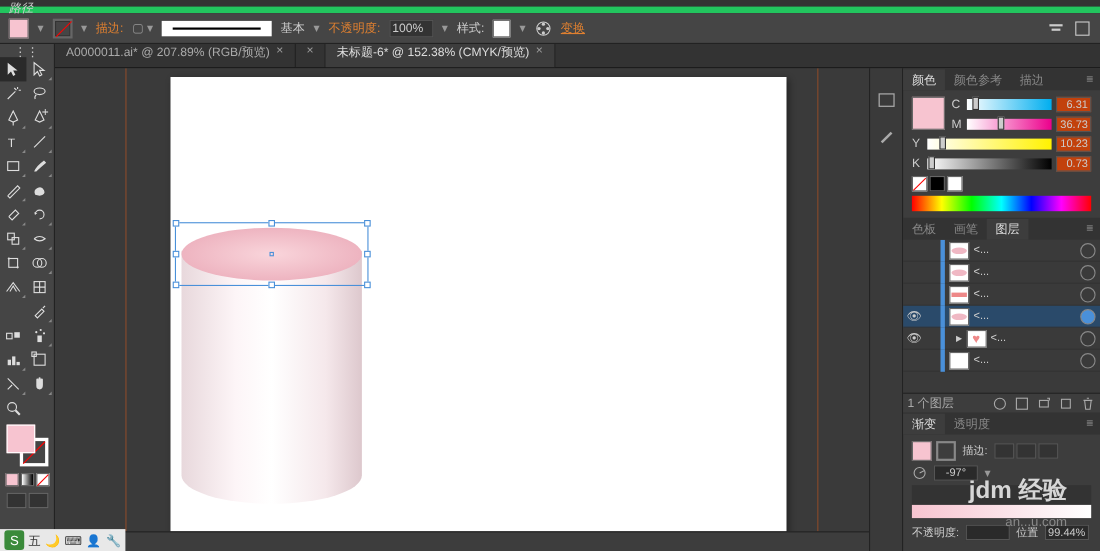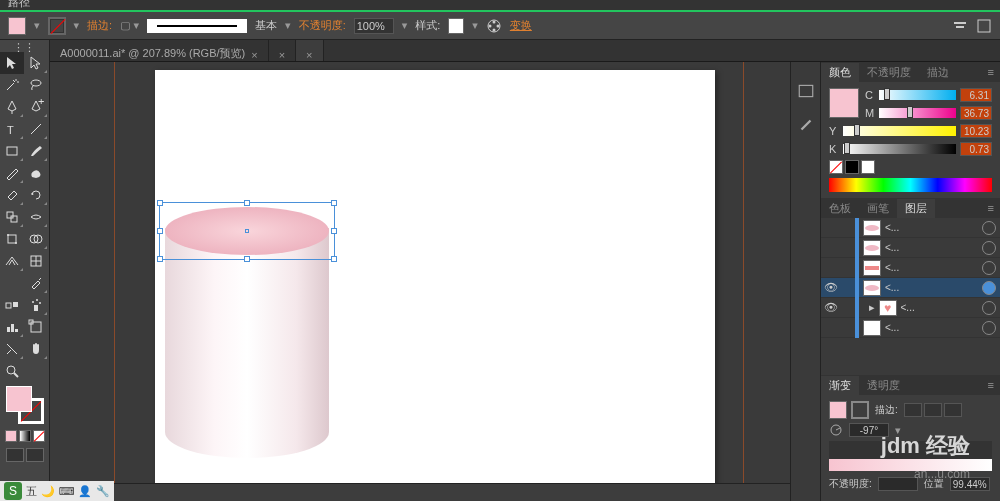--- a/index.html
+++ b/index.html
@@ -1,38 +1,38 @@
 <!DOCTYPE html>
 <html><head>
 <meta charset="utf-8">
 <style>
 * { margin: 0; padding: 0; box-sizing: border-box; font-family: "Microsoft YaHei", sans-serif; font-size: 11px; }
 body { background: #2a2a2a; width: 1000px; height: 501px; overflow: hidden; color: #ccc; }
 
-.top-bar { height: 12px; background: #333; border-bottom: 2px solid #22c55e; display: flex; align-items: flex-end; padding: 0 8px; }
+.top-bar { height: 12px; background: #333; border-bottom: 6px solid #22c55e; display: flex; align-items: flex-start; padding: 0 8px; font-style: italic; }
 .top-bar span { color: #ccc; }
 
 .options-bar { height: 28px; background: #454545; display: flex; align-items: center; gap: 8px; padding: 0 8px; border-bottom: 1px solid #222; }
 .swatch-small { width: 18px; height: 18px; border: 1px solid #666; }
 .fill-swatch { background: #f7c4d0; }
 .stroke-swatch { background: transparent; border: 2px solid #666; box-shadow: inset 0 0 0 1px #333; position: relative; }
 .stroke-swatch::after { content: ""; position: absolute; width: 20px; height: 1px; background: red; transform: rotate(-45deg); top: 7px; left: -2px; }
 .opt-label { color: #e08030; }
 .opt-sep { color: #999; }
 .stroke-line { width: 100px; height: 14px; background: #fff; display: flex; align-items: center; justify-content: center; }
 .stroke-line div { width: 80px; height: 2px; background: #000; }
 .opt-text { color: #ccc; }
 .opt-link { color: #e08030; text-decoration: underline; }
 .opt-input { width: 40px; height: 16px; background: #333; border: 1px solid #555; color: #ccc; padding: 0 2px; }
 .dropdown-arrow { color: #999; }
 .style-swatch { width: 16px; height: 16px; background: #fff; border: 1px solid #666; }
 .prefs-icon { width: 16px; height: 16px; color: #ccc; }
 
 .tabs-bar { height: 22px; background: #333; display: flex; align-items: stretch; border-bottom: 1px solid #1a1a1a; margin-left: 50px; }
-.doc-tab { display: flex; align-items: flex-end; padding: 0 10px; gap: 6px; color: #aaa; border-right: 1px solid #222; }
+.doc-tab { display: flex; align-items: flex-start; padding: 0 10px; gap: 6px; color: #aaa; border-right: 1px solid #222; }
 .doc-tab.active { background: #3d3d3d; color: #ddd; }
 .tab-close { color: #999; cursor: pointer; }
 
 .main-row { display: flex; height: 439px; justify-content: flex-end; }
 
 .toolbox { width: 50px; background: #454545; display: flex; flex-direction: column; padding-top: 2px; border-right: 1px solid #222; position: absolute; top: 40px; left: 0; height: 450px; }
 .tool-row { display: flex; }
 .tool { width: 24px; height: 22px; display: flex; align-items: center; justify-content: center; color: #ccc; position: relative; }
 .tool.selected { background: #2a2a2a; }
 .tool svg { width: 16px; height: 16px; }
@@ -415,20 +415,21 @@
 
 <div class="tabs-bar">
   <div class="doc-tab">
       <span>A0000011.ai* @ 207.89% (RGB/预览)</span>
       <span class="tab-close">×</span>
     </div>
   <div class="doc-tab">
       <span class="tab-close">×</span>
     </div>
   <div class="doc-tab active">
+      <span>未标题-6* @ 152.38% (CMYK/预览)</span>
       <span class="tab-close">×</span>
     </div>
 </div>
 
 <div class="main-row">
   <div class="canvas-area">
     <div class="ruler-guide-v rgv1"></div>
     <div class="ruler-guide-v rgv2"></div>
     <div class="artboard">
       <div class="cylinder-body"></div>
@@ -452,21 +453,21 @@
         <rect x="2" y="3" width="12" height="10" fill="none" stroke="#aaa"></rect>
       </svg>
     <svg class="dock-icon" viewBox="0 0 16 16">
         <path d="M4 12 L12 4" stroke="#aaa" stroke-width="2"></path>
       </svg>
   </div>
 
   <div class="panels">
     <div class="panel-tabs">
       <div class="panel-tab active">颜色</div>
-      <div class="panel-tab">不透明度</div>
+      <div class="panel-tab">颜色参考</div>
       <div class="panel-tab">描边</div>
       <span class="panel-menu">≡</span>
     </div>
     <div class="color-panel">
       <div class="color-big-swatch"></div>
       <div class="color-sliders">
         <div class="slider-row">
             <span class="slider-label">C</span>
             <div class="slider-track st-c">
               <div class="slider-thumb" style="left:6%"></div>
@@ -563,20 +564,40 @@
             <div class="layer-target"></div>
           </div>
         <div class="layer-row">
             <span class="layer-vis"></span>
             <span class="layer-lock"></span>
             <div class="layer-color"></div>
             <div class="layer-thumb"></div>
             <span class="layer-name">&lt;...</span>
             <div class="layer-target"></div>
           </div>
+      </div>
+      <div class="layers-footer">
+        <span>1 个图层</span>
+        <div style="flex:1"></div>
+        <svg class="lf-icon" viewBox="0 0 14 14">
+            <circle cx="7" cy="7" r="5" fill="none" stroke="#aaa"></circle>
+          </svg>
+        <svg class="lf-icon" viewBox="0 0 14 14">
+            <rect x="2" y="2" width="10" height="10" fill="none" stroke="#aaa"></rect>
+          </svg>
+        <svg class="lf-icon" viewBox="0 0 14 14">
+            <rect x="3" y="4" width="8" height="6" fill="none" stroke="#aaa"></rect>
+            <path d="M10 2 L12 2 L12 4" stroke="#aaa" fill="none"></path>
+          </svg>
+        <svg class="lf-icon" viewBox="0 0 14 14">
+            <rect x="3" y="3" width="8" height="8" fill="none" stroke="#aaa"></rect>
+          </svg>
+        <svg class="lf-icon" viewBox="0 0 14 14">
+            <path d="M4 4 L10 4 L9 12 L5 12 Z M3 4 L11 4 M6 2 L8 2" fill="none" stroke="#aaa"></path>
+          </svg>
       </div>
     </div>
 
     <div class="panel-tabs">
       <div class="panel-tab active">渐变</div>
       <div class="panel-tab">透明度</div>
       <span class="panel-menu">≡</span>
     </div>
     <div class="gradient-panel">
       <div class="grad-row">

